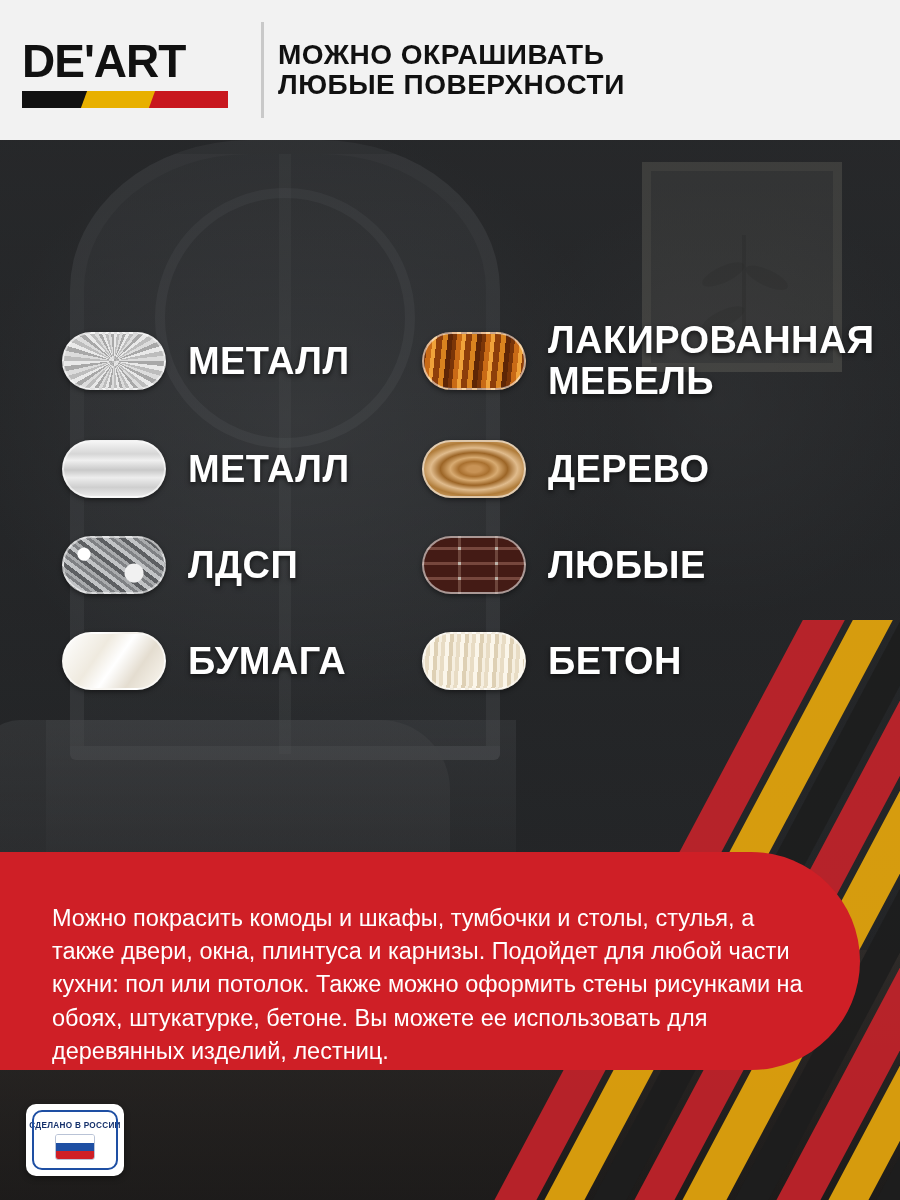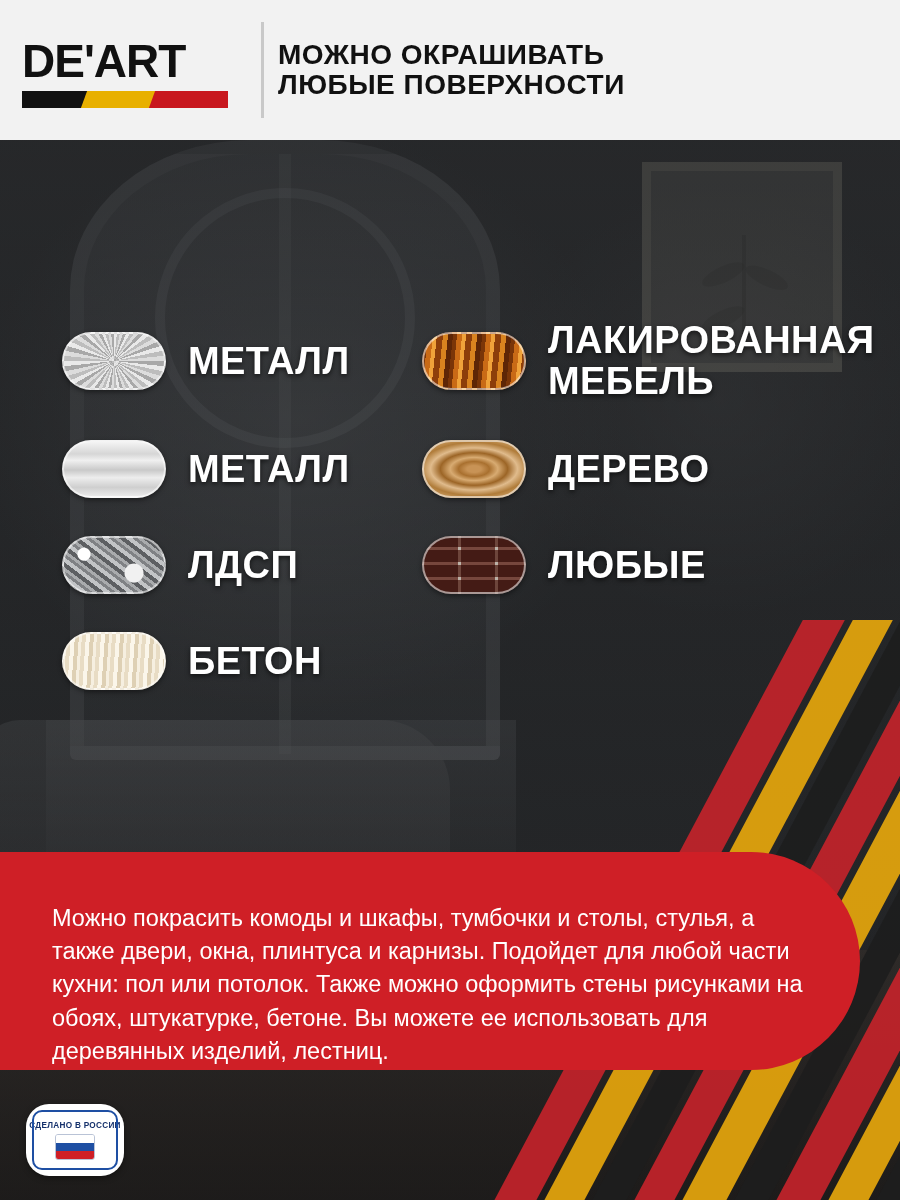--- a/index.html
+++ b/index.html
@@ -259,21 +259,21 @@
     padding: 0 56px 0 52px;
     font-family: "Liberation Sans", sans-serif;
     margin-top: 48px;
   }
 
   
   .badge {
     position: absolute; left: 26px; bottom: 24px;
     width: 98px; height: 72px;
     background: #ffffff;
-    border-radius: 23px;
+    border-radius: 10px;
     z-index: 15;
     display: flex; flex-direction: column;
     align-items: center; justify-content: center;
     box-shadow: 0 2px 6px rgba(0,0,0,0.4);
   }
   .badge-ring {
     position: absolute; left: 6px; top: 6px;
     width: 86px; height: 60px;
     border: 2px solid #1e4fa3;
     border-radius: 10px;
@@ -369,20 +369,24 @@
     <div class="surf">
       <div class="chip tex-concrete"></div>
       <div class="chip-label">ЛДСП</div>
     </div>
 
     <div class="surf">
       <div class="chip tex-brick"></div>
       <div class="chip-label">ЛЮБЫЕ</div>
     </div>
 
+    <div class="surf">
+      <div class="chip tex-paper"></div>
+      <div class="chip-label">БУМАГА</div>
+    </div>
 
     <div class="surf">
       <div class="chip tex-ldsp"></div>
       <div class="chip-label">БЕТОН</div>
     </div>
 
   </div>
 
   <div class="banner">
     <div class="banner-text">Можно покрасить комоды и шкафы, тумбочки и столы, стулья, а также двери, окна, плинтуса и карнизы. Подойдет для любой части кухни: пол или потолок. Также можно оформить стены рисунками на обоях, штукатурке, бетоне. Вы можете ее использовать для деревянных изделий, лестниц.</div>

